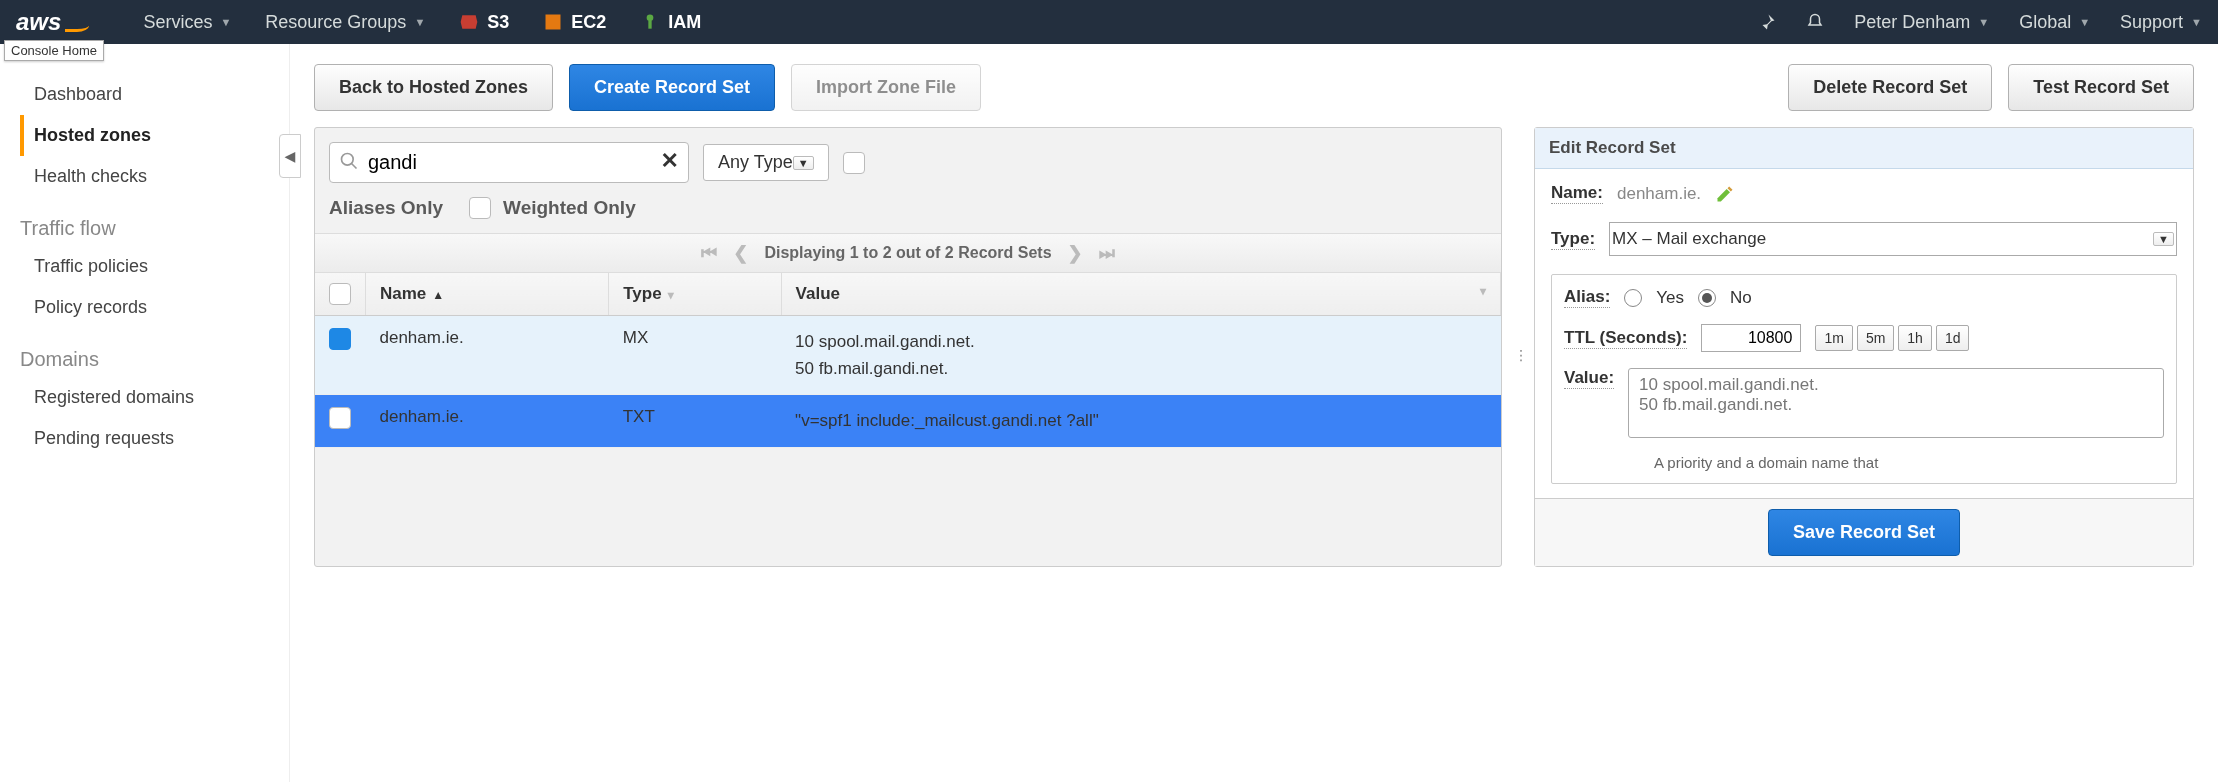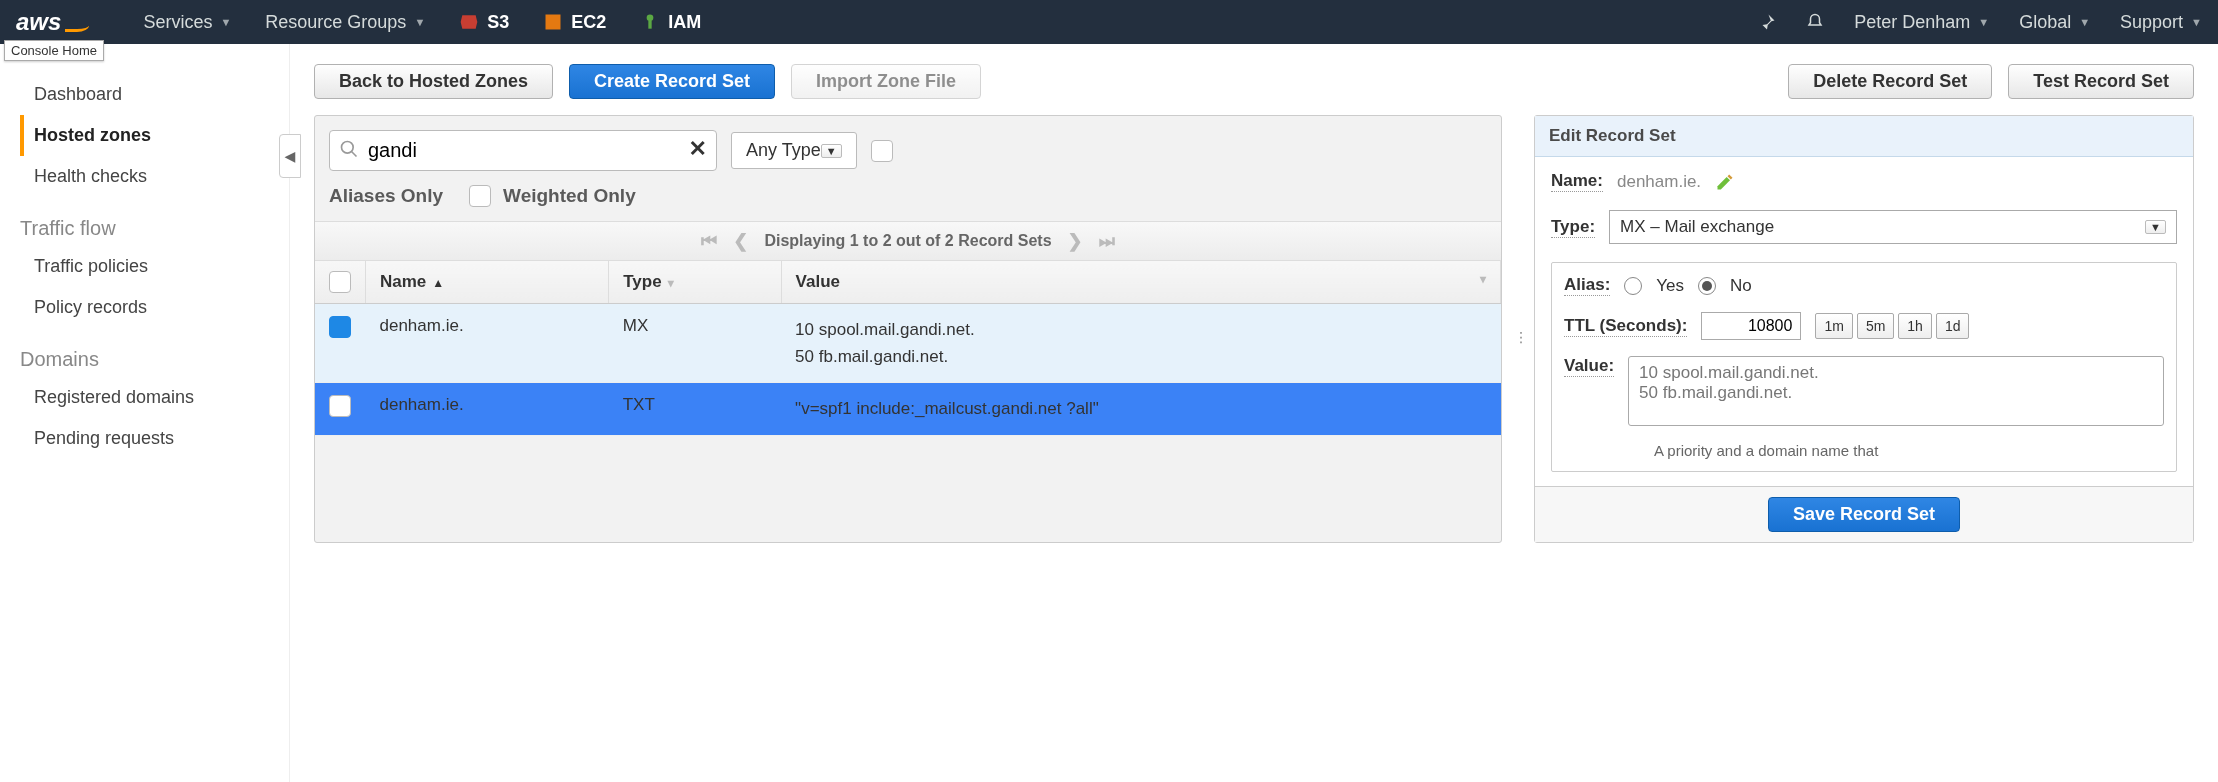--- a/index.html
+++ b/index.html
@@ -23,35 +23,35 @@
   .sidebar { width: 290px; padding: 30px 20px 0 20px; position: relative; border-right: 1px solid #eee; }
   .sidebar-collapse { position: absolute; right: -12px; top: 90px; width: 22px; height: 44px; background: #fff; border: 1px solid #ccc; border-radius: 4px 0 0 4px; display: flex; align-items: center; justify-content: center; cursor: pointer; color: #666; }
   .side-item { display: block; padding: 10px 0 10px 14px; font-size: 18px; color: #444; cursor: pointer; }
   .side-item.active { font-weight: bold; border-left: 4px solid #ff9900; padding-left: 10px; color: #222; }
   .side-heading { font-size: 20px; color: #888; padding: 20px 0 6px 0; }
   
   .main { flex: 1; padding: 20px 24px; display: flex; flex-direction: column; gap: 16px; }
   
   
   .btn-row { display: flex; gap: 16px; align-items: center; }
-  .btn { padding: 6px 24px; font-size: 18px; border-radius: 4px; border: 1px solid #b1b1b1; background: linear-gradient(#fefefe,#e7e7e7); cursor: pointer; color: #333; font-weight: 600; white-space: nowrap; }
+  .btn { padding: 12px 24px; font-size: 18px; border-radius: 4px; border: 1px solid #b1b1b1; background: linear-gradient(#fefefe,#e7e7e7); cursor: pointer; color: #333; font-weight: 600; white-space: nowrap; }
   .btn.blue { background: linear-gradient(#2f86e4,#1972d2); color: #fff; border: 1px solid #0e5dab; }
   .btn.disabled { opacity: 0.55; cursor: default; }
   .btn-spacer { flex: 1; }
   
   
   .two-pane { display: flex; gap: 12px; }
   .list-pane { flex: 1; border: 1px solid #ccc; background: #f2f2f2; border-radius: 3px; position: relative; }
   .splitter { width: 8px; background: #fff; position: relative; }
   .splitter::before { content: "⋮"; position: absolute; top: 50%; left: 0; color: #888; font-size: 14px; }
   .detail-pane { width: 660px; border: 1px solid #ccc; background: #fff; border-radius: 3px; position: relative; display: flex; flex-direction: column; }
   
   
   .filter-row { padding: 14px; display: flex; align-items: center; gap: 14px; flex-wrap: wrap; }
-  .search-wrap { position: relative; width: 388px; }
+  .search-wrap { position: relative; width: 360px; }
   .search-ico { position: absolute; left: 10px; top: 9px; width: 20px; height: 20px; }
   .search-in { width: 100%; padding: 8px 36px 8px 38px; font-size: 20px; border: 1px solid #bbb; border-radius: 4px; }
   .clear-x { position: absolute; right: 10px; top: 6px; font-size: 22px; font-weight: bold; color: #333; cursor: pointer; }
   .type-dd { padding: 7px 14px; font-size: 18px; border: 1px solid #bbb; background: #fff; border-radius: 3px; display: flex; align-items: center; cursor: pointer; }
   .dd-caret-box { border: 1px solid #bbb; padding: 0 4px; font-size: 11px; background: linear-gradient(#fff,#eee); border-radius: 2px; }
   .chk { width: 22px; height: 22px; border: 1px solid #bbb; border-radius: 4px; background: #fff; display: inline-block; vertical-align: middle; }
   .filter-row2 { padding: 0 14px 14px 14px; display: flex; align-items: center; gap: 12px; font-size: 19px; font-weight: 600; color: #5a5a5a; }
   .filter-row2 .chk { margin-left: 14px; }
   
   
@@ -68,21 +68,21 @@
   .value-cell { line-height: 1.6; }
   .th-chk { width: 48px; }
   
   
   .detail-head { background: #e9f2fb; border-bottom: 1px solid #c5d9ea; padding: 10px 14px; font-size: 17px; font-weight: bold; color: #4a4a4a; }
   .detail-body { padding: 14px 16px; display: flex; flex-direction: column; gap: 18px; font-size: 17px; }
   .field-row { display: flex; align-items: center; gap: 14px; }
   .fld-label { font-weight: bold; border-bottom: 1px dotted #999; }
   .fld-val { color: #888; }
   .pencil { width: 20px; height: 20px; }
-  .type-select { flex: 1; padding: 6px 10px; font-size: 17px; border: 1px solid #aaa; background: #fff; display: flex; justify-content: space-between; align-items: center; cursor: pointer; }
+  .type-select { flex: 1; padding: 6px 2px; font-size: 17px; border: 1px solid #aaa; background: #fff; display: flex; justify-content: space-between; align-items: center; cursor: pointer; }
   .alias-box { border: 1px solid #ccc; border-radius: 2px; padding: 12px; display: flex; flex-direction: column; gap: 16px; }
   .radio { width: 18px; height: 18px; border-radius: 50%; border: 1px solid #888; display: inline-block; vertical-align: middle; position: relative; }
   .radio.sel::after { content: ""; position: absolute; inset: 3px; background: #555; border-radius: 50%; }
   .ttl-val { width: 100px; padding: 4px 8px; border: 1px solid #aaa; font-size: 16px; text-align: right; }
   .ttl-btns { display: flex; gap: 4px; }
   .ttl-btn { padding: 4px 8px; border: 1px solid #aaa; background: linear-gradient(#fff,#eee); font-size: 14px; border-radius: 2px; cursor: pointer; }
   .value-ta { width: 100%; min-height: 70px; padding: 6px 10px; font-size: 17px; color: #777; border: 1px solid #aaa; border-radius: 3px; resize: none; font-family: inherit; }
   .help { color: #666; font-size: 15px; }
   .save-bar { border-top: 1px solid #ccc; background: #f7f7f7; padding: 10px; display: flex; justify-content: center; }
 </style>

